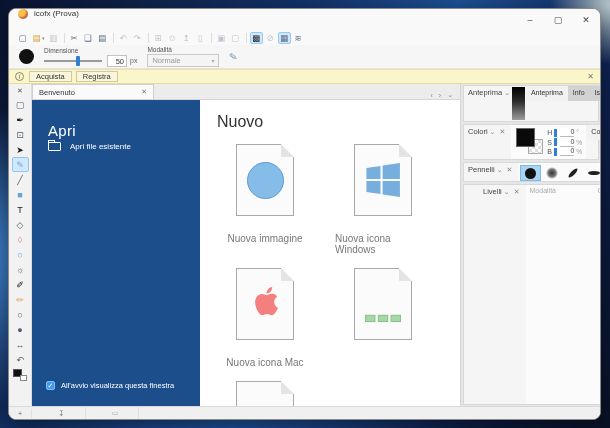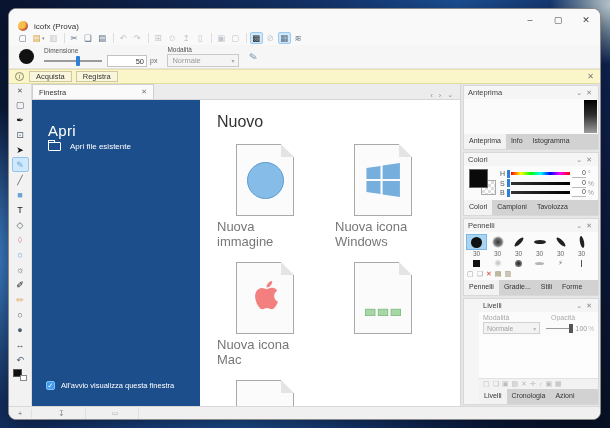--- a/index.html
+++ b/index.html
@@ -12,21 +12,21 @@
       radial-gradient(ellipse 240px 210px at -30px 60%, rgba(70,145,225,.95), rgba(70,145,225,0) 72%),
       radial-gradient(ellipse 420px 240px at 35% 110%, rgba(35,90,170,.55), rgba(0,0,0,0) 70%),
       linear-gradient(118deg,#0a1430 0%,#13336a 38%,#1c4f93 55%,#0e2150 78%,#091226 100%);
   }
   .app {
     position:absolute; left:8px; top:8px; width:593px; height:412px;
     background:#f3f3f3; border:1px solid #8a8a8a; border-radius:8px;
     box-shadow:0 8px 22px rgba(0,0,0,.45); display:flex; flex-direction:column; overflow:hidden;
   }
   
-  .titlebar { height:22px; display:flex; align-items:flex-end; background:#f9f9f9; padding-left:9px; flex:0 0 auto; }
+  .titlebar { height:22px; display:flex; align-items:flex-start; background:#f9f9f9; padding-left:9px; flex:0 0 auto; }
   .appicon { width:10px; height:10px; border-radius:50%;
     background:radial-gradient(circle at 35% 35%, #f6c04a 0 40%, #d8622a 60%, #3a6fb8 100%); margin-right:6px; }
   .apptitle { font-size:8px; color:#333; flex:1; }
   .winbtns { display:flex; height:100%; }
   .winbtn { width:28px; display:flex; align-items:center; justify-content:center; font-size:9px; color:#444; }
   
   .menubar { height:17px; display:flex; align-items:center; padding-left:10px; position:relative; background:#f9f9f9; flex:0 0 auto; }
   .menuitem { font-size:8px; color:#222; padding:0 4px; }
   .searchbox { position:absolute; right:6px; top:2px; width:112px; height:13px; border:1px solid #cfcfcf; background:#fff;
     font-size:7px; color:#555; padding:0 4px; }
@@ -42,21 +42,21 @@
   .ddarrow { font-size:5px; color:#888; margin-left:-2px; margin-right:2px; }
   
   .optionsbar { height:24px; display:flex; align-items:center; background:#f6f6f6; border-bottom:1px solid #e3e3e3; padding-left:10px; flex:0 0 auto; }
   .brushdot { width:15px; height:15px; border-radius:50%; background:#111; margin-right:10px; }
   .optgroup { display:flex; flex-direction:column; justify-content:center; margin-right:10px; }
   .optlabel { font-size:6.5px; color:#555; margin-bottom:1px; }
   .optrow { display:flex; align-items:center; }
   .slider { position:relative; width:58px; height:8px; margin-right:5px; }
   .slider .track { position:absolute; left:0; right:0; top:3px; height:2px; background:#9a9a9a; }
   .slider .handle { position:absolute; left:56%; top:-1px; width:4px; height:10px; background:#2f7fd6; border-radius:1px; }
-  .valbox { width:40px; height:12px; border:1px solid #c2c2c2; background:#fff; font-size:7.5px; color:#333; text-align:right; padding:1px 2px 0 0; margin-right:3px; }
+  .valbox { width:20px; height:12px; border:1px solid #c2c2c2; background:#fff; font-size:7.5px; color:#333; text-align:right; padding:1px 2px 0 0; margin-right:3px; }
   .unit { font-size:7px; color:#666; }
   .dropdown { width:72px; height:13px; border:1px solid #c9c9c9; background:#f4f4f4; display:flex; align-items:center; justify-content:space-between; padding:0 4px; }
   .dropdown .dtext { font-size:7.5px; color:#9a9a9a; }
   .dropdown .chev { font-size:6px; color:#aaa; }
   .airbrush { font-size:10px; color:#7a93a8; transform:rotate(-10deg); }
   
   .trialbar { height:15px; background:#fbf5ca; border-top:1px solid #eae2ad; border-bottom:1px solid #e2dba4;
     display:flex; align-items:center; padding:0 6px; flex:0 0 auto; }
   .infoico { width:9px; height:9px; border:1px solid #8a8a6a; border-radius:50%; font-size:6.5px; color:#6d6d50;
     display:flex; align-items:center; justify-content:center; margin-right:5px; font-style:italic; }
@@ -103,25 +103,25 @@
   
   .newpanel { flex:1; background:#fff; padding:13px 0 0 17px; overflow:hidden; }
   .np-title { font-size:16px; color:#333; font-weight:400; }
   .cards { margin-top:13px; display:grid; grid-template-columns:96px 96px; column-gap:22px; row-gap:13px; }
   .card { display:flex; flex-direction:column; align-items:center; }
   .ficon { position:relative; width:58px; height:72px; background:#fbfbfb; border:1px solid #a9a9a9;
     display:flex; align-items:center; justify-content:center; }
   .fold { position:absolute; top:-1px; right:-1px; width:0; height:0;
     border-bottom:13px solid #e4e4e4; border-right:13px solid #fff; }
   .fold::after { content:''; position:absolute; left:0; top:0; }
-  .cardlabel { font-size:13px; color:#777; margin-top:3px; }
+  .cardlabel { font-size:10px; color:#777; margin-top:17px; }
   .circleglyph { width:37px; height:37px; border-radius:50%; background:#85bde8; border:1px solid #5b9bd0; }
   
   .rightdock { width:140px; background:#e4e6e8; display:flex; flex-direction:column; flex:0 0 auto; border-left:1px solid #d5d5d5; }
-  .panel { background:#f5f5f5; border:1px solid #d8d8d8; margin:1px 1px 1px 2px; display:flex; flex-direction:column; }
+  .panel { background:#f5f5f5; border:1px solid #d8d8d8; margin:1px 1px 1px 2px; display:flex; flex-direction:row; }
   .phead { height:13px; display:flex; align-items:center; padding:0 4px; flex:0 0 auto; }
   .ptitle { font-size:7.5px; color:#444; flex:1; }
   .phico { font-size:7px; color:#888; padding:0 2px; }
   .ptabs { height:15px; background:#d2d2d2; display:flex; align-items:stretch; flex:0 0 auto; }
   .ptab { font-size:7px; color:#333; padding:3px 5px 0 5px; }
   .ptab.on { background:#f2f2f2; }
   
   .pv-body { height:35px; position:relative; background:#fbfbfb; }
   .pv-grad { position:absolute; right:1px; top:1px; width:13px; height:33px; background:linear-gradient(180deg,#000 0%,#2e2e2e 45%,#9c9c9c 100%); }
   
@@ -283,21 +283,21 @@
         <div class="tool">↶</div>
         <div class="swatchpair">
           <span class="fg"></span>
           <span class="bg"></span>
         </div>
       </div>
 
       <div class="docarea">
         <div class="tabbar">
           <div class="doctab">
-            <span class="tlabel">Finestra</span>
+            <span class="tlabel">Benvenuto</span>
             <span class="tclose">✕</span>
           </div>
           <div class="tabnav">
             <span>‹</span>
             <span>›</span>
             <span>⌄</span>
           </div>
         </div>
 
         <div class="welcome">

